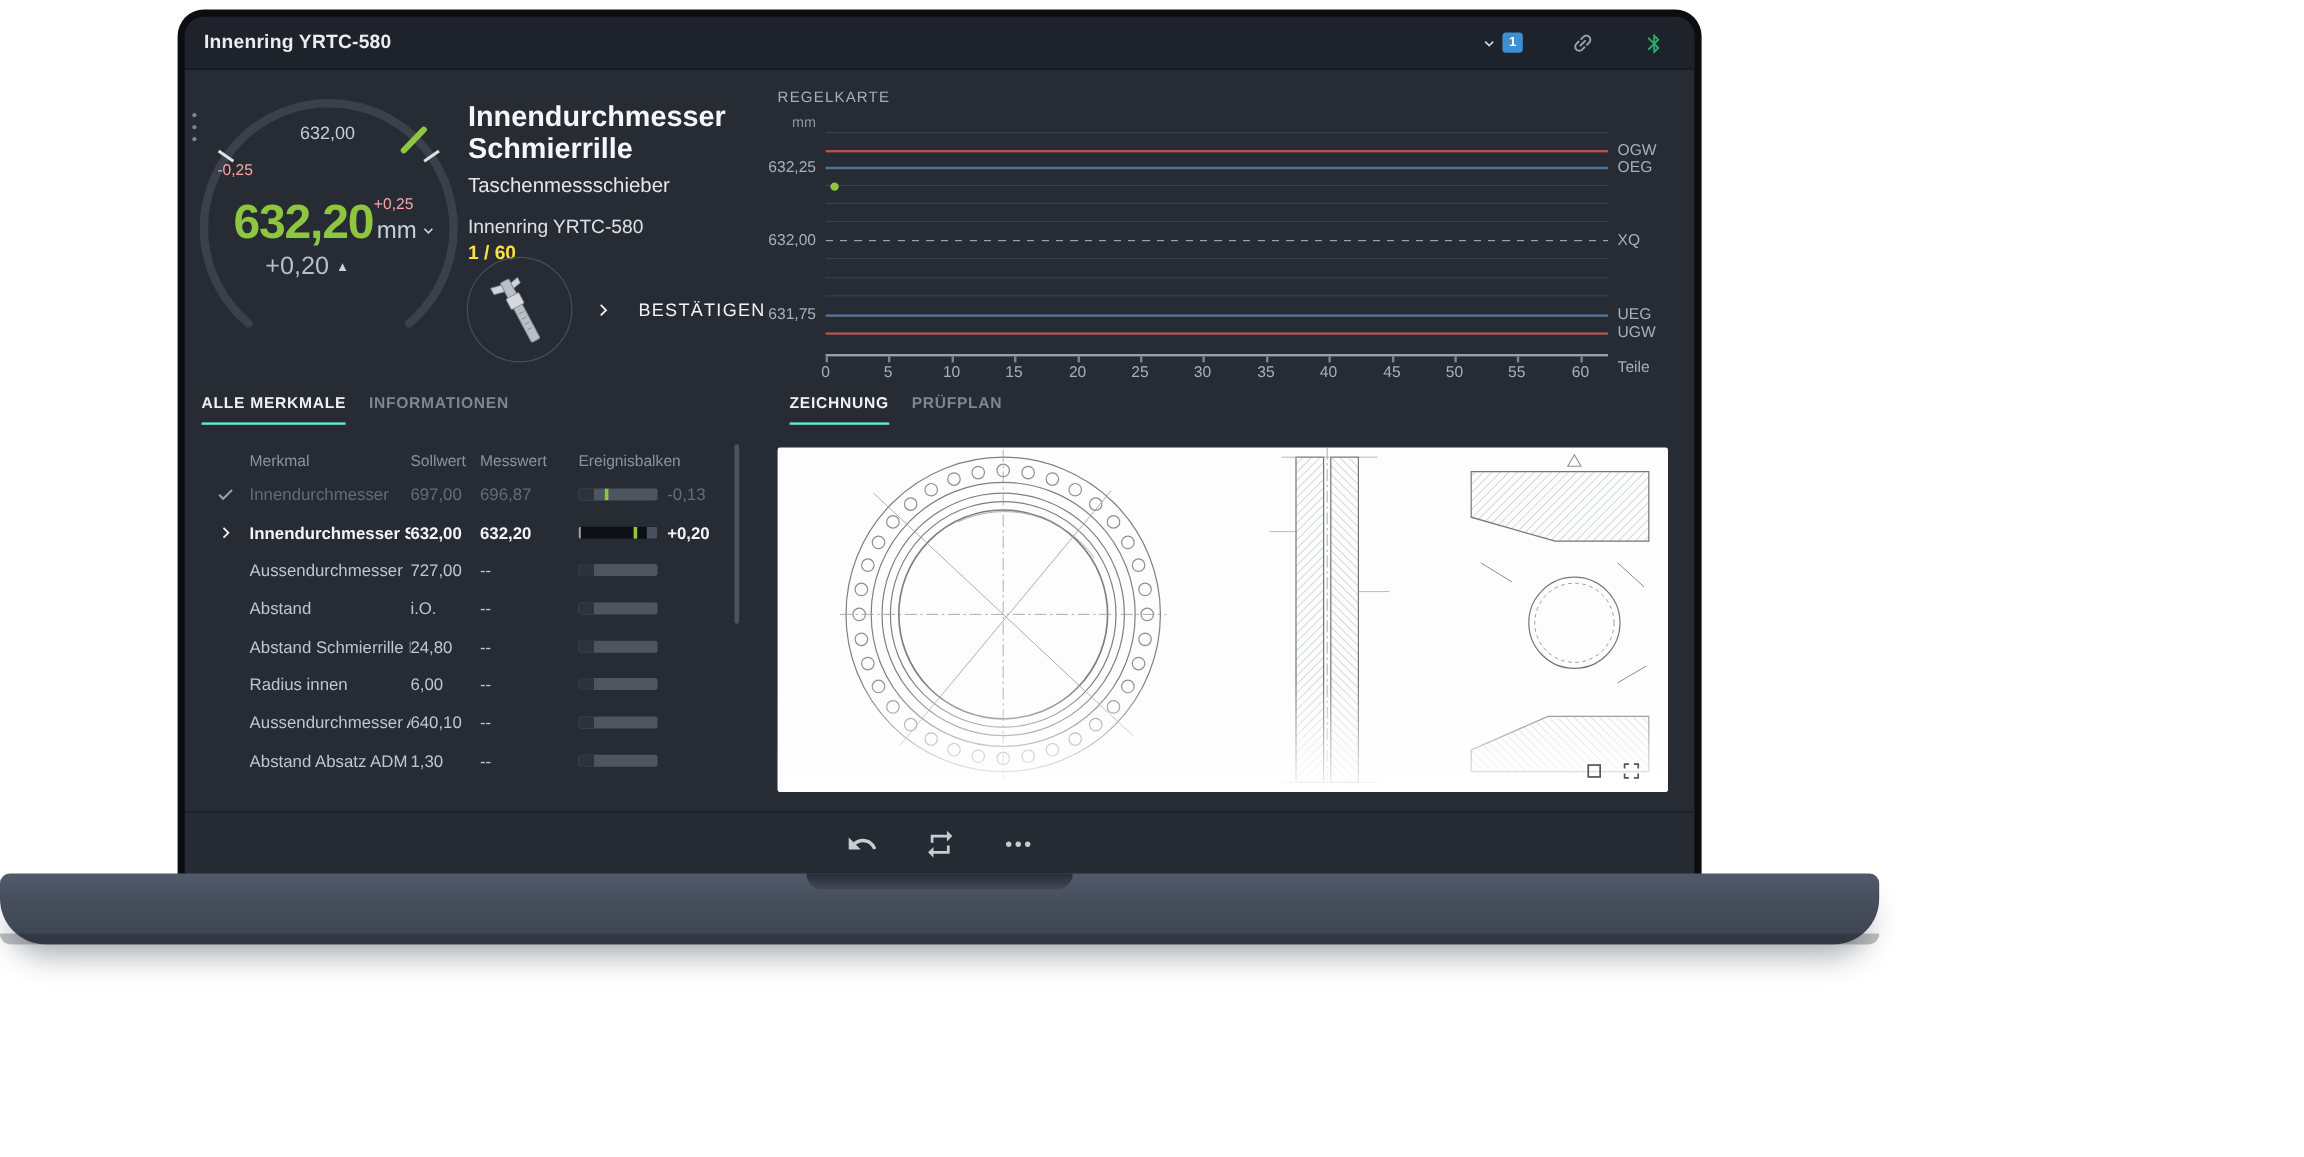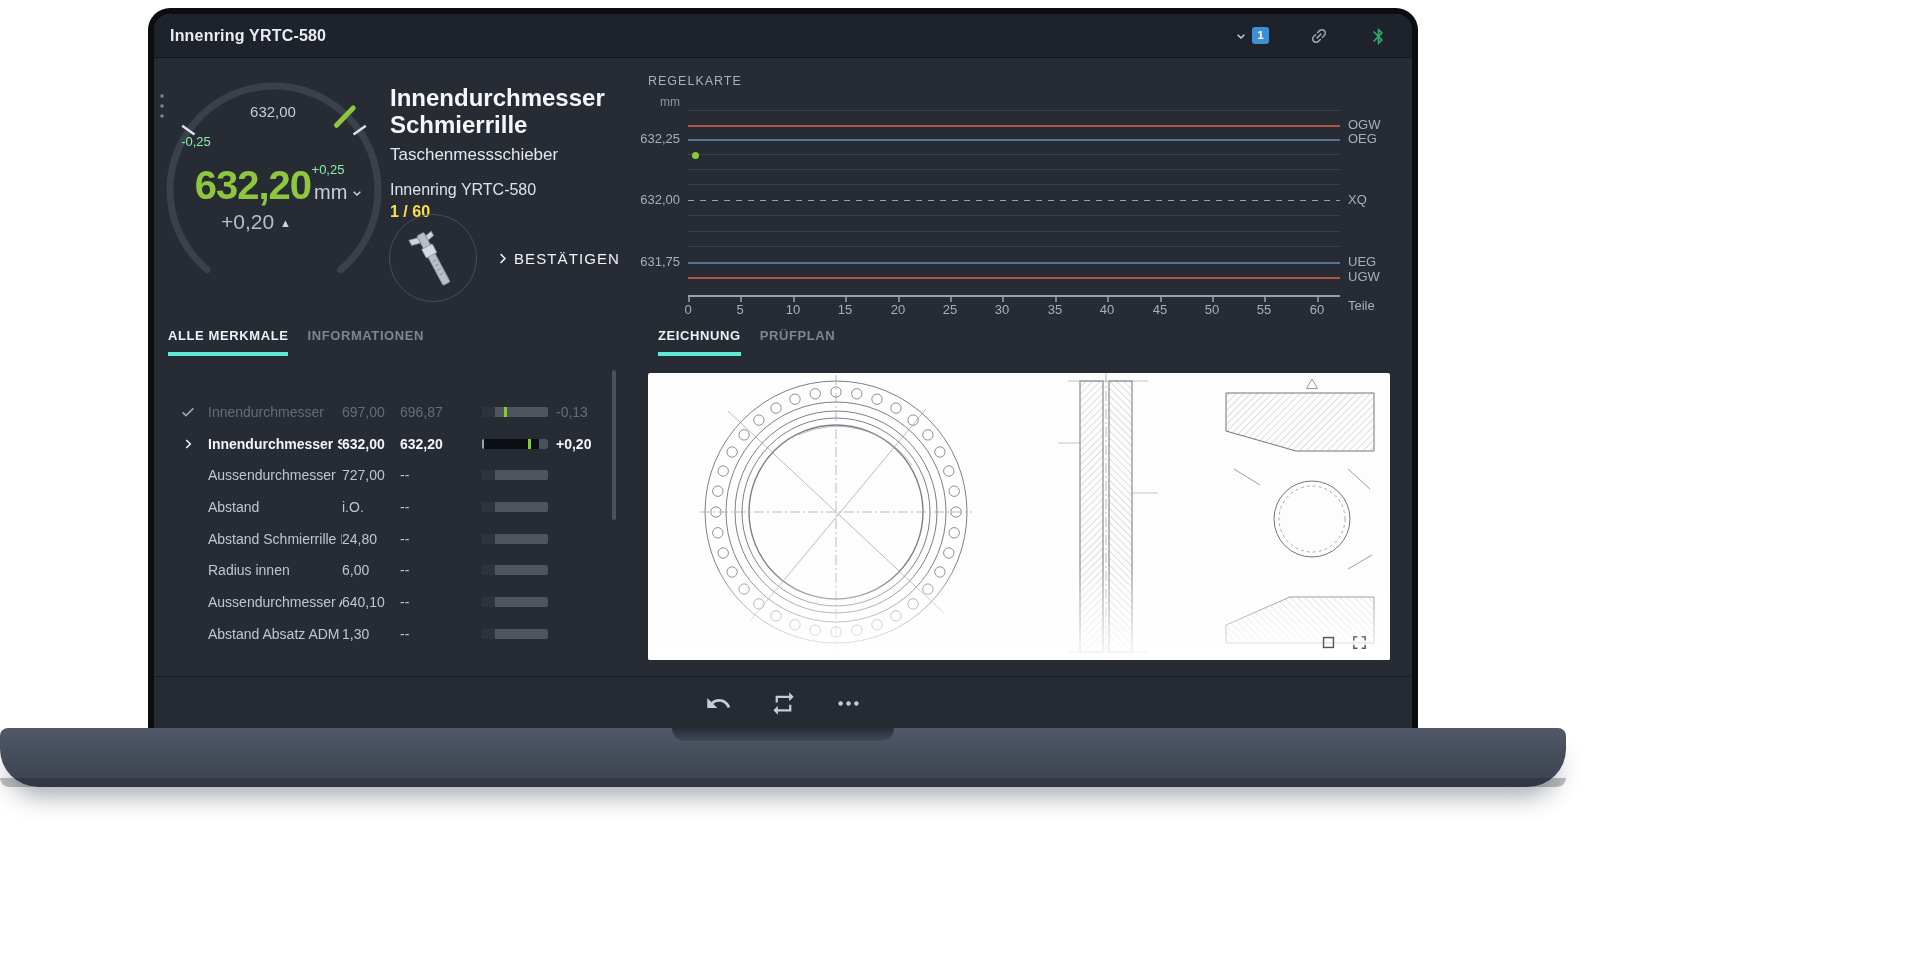--- a/index.html
+++ b/index.html
@@ -31,21 +31,21 @@
   .badge { min-width:17px; height:17px; border-radius:3px; background:#3d8fd4; color:#fff;
            font-size:11px; font-weight:700; text-align:center; line-height:17px; padding:0 3px;
            transform:translateY(-1px); }
 
   .drag-handle { position:absolute; left:2px; top:78px; }
 
   
   .gauge-svg { position:absolute; left:5px; top:61px; }
   .gauge-nominal { position:absolute; left:59px; top:89px; width:120px; text-align:center;
                    font-size:15px; color:#c6ccd3; }
-  .gauge-tol { position:absolute; top:120px; width:60px; text-align:center; font-size:13px; color:#86efac; }
+  .gauge-tol { position:absolute; top:120px; width:60px; text-align:center; font-size:13px; color:#fca5a5; }
   .gauge-tol.minus { left:12px; }
   .gauge-tol.plus  { left:144px;margin-top:28px; }
   .gauge-value-line { position:absolute; left:20px; top:149px; width:212px; text-align:center; white-space:nowrap; }
   .gauge-value { font-size:40px; font-weight:700; color:#8ec63f; letter-spacing:-1px; }
   .gauge-unit  { font-size:20px; color:#c9cfd6; margin-left:3px; }
   .gauge-dd    { display:inline-block; transform:translateY(2px); margin-left:2px; cursor:pointer; }
   .gauge-dev   { position:absolute; left:27px; top:196px; width:150px; text-align:center;
                  font-size:21px; color:#b6bdc5; }
   .gauge-dev .arr { font-size:11px; color:#cdd3da; vertical-align:2px; }
 
@@ -53,21 +53,21 @@
   .headline { position:absolute; left:236px; top:70px; width:260px; }
   .headline .h1 { font-size:24px; font-weight:700; line-height:27px; color:#f4f6f8; }
   .headline .instrument { font-size:17px; line-height:20px; color:#e3e7ec; margin-top:7px; }
   .headline .part { font-size:16px; color:#dde1e7; margin-top:16px; }
   .headline .progress { font-size:16px; font-weight:700; color:#fde047; margin-top:4px; }
 
   .instrument-circle { position:absolute; left:235px; top:200px; width:88px; height:88px;
                        border:1px solid #454d58; border-radius:50%; display:flex;
                        align-items:center; justify-content:center; overflow:hidden; }
   .confirm-btn { position:absolute; left:341px; top:230px; height:28px; display:flex; align-items:center;
-                 gap:4px; color:#f2f4f7; font-size:15px; letter-spacing:1.1px; font-weight:500; cursor:pointer; }
+                 gap:22px; color:#f2f4f7; font-size:15px; letter-spacing:1.1px; font-weight:500; cursor:pointer; }
 
   
   .chart-title { position:absolute; left:494px; top:60px; font-size:12.5px; letter-spacing:1px; color:#a7afb8; }
   .y-unit  { position:absolute; left:460px; top:81px; width:66px; text-align:right; font-size:12px; color:#8d95a0; }
   .ylabel  { position:absolute; left:460px; width:66px; text-align:right; font-size:13px; color:#a7afb9; }
   .rlabel  { position:absolute; left:1194px; font-size:13px; color:#a7afb9; }
   .chart-plot { position:absolute; left:534px; top:96px; width:652px; height:200px; }
   .cline { position:absolute; left:0; width:652px; height:1px; }
   .cline.grid   { background:#39404a; }
   .cline.red    { background:#b0544a; height:2px; }
@@ -79,21 +79,21 @@
             margin:-3px 0 0 -3px; }
   .xlabels { position:absolute; left:534px; top:288px; width:660px; height:16px; }
   .xlabels span { position:absolute; width:24px; text-align:center; font-size:13px; color:#a7afb9; }
 
   
   .tabs { position:absolute; display:flex; gap:19px; }
   .tabs.left  { left:14px; top:314px; }
   .tabs.right { left:494px; top:314px;margin-left:10px; }
   .tab { font-size:13px; letter-spacing:.6px; font-weight:600; color:#7d8691;
          padding-bottom:9px; cursor:pointer; }
-  .tab.active { color:#eef1f4; border-bottom:4px solid #5eead4; }
+  .tab.active { color:#eef1f4; border-bottom:2px solid #5eead4; }
 
   
   .thead { position:absolute; left:0; top:358px; width:480px; height:22px; display:flex;
            align-items:center; padding-left:14px; font-size:13px; color:#8b939d; }
   .tbody { position:absolute; left:0; top:382px; width:480px; }
   .trow  { display:flex; align-items:center; height:31.7px; padding-left:14px; font-size:14px; cursor:pointer; }
   .c-icon { width:40px; display:flex; justify-content:center; }
   .c-name { width:134px; white-space:nowrap; overflow:hidden; }
   .c-soll { width:58px; }
   .c-mess { width:70px; }
@@ -272,20 +272,27 @@
         <span style="left:512px">50</span>
         <span style="left:564px">55</span>
         <span style="left:617px">60</span>
       </div>
 
       <div class="tabs left">
         <div class="tab active">ALLE MERKMALE</div>
         <div class="tab">INFORMATIONEN</div>
       </div>
 
+      <div class="thead">
+        <span class="c-icon"></span>
+        <span class="c-name">Merkmal</span>
+        <span class="c-soll">Sollwert</span>
+        <span class="c-mess">Messwert</span>
+        <span style="margin-left:12px">Ereignisbalken</span>
+      </div>
 
       <div class="tbody">
         <div class="trow done">
           <span class="c-icon">
               <svg width="16" height="16" viewBox="0 0 24 24">
                 <path d="M4 12.5l5 5L20 6.5" fill="none" stroke="#9aa3ad" stroke-width="2.5"></path>
               </svg>
             </span>
           <span class="c-name">Innendurchmesser</span>
           <span class="c-soll">697,00</span>

